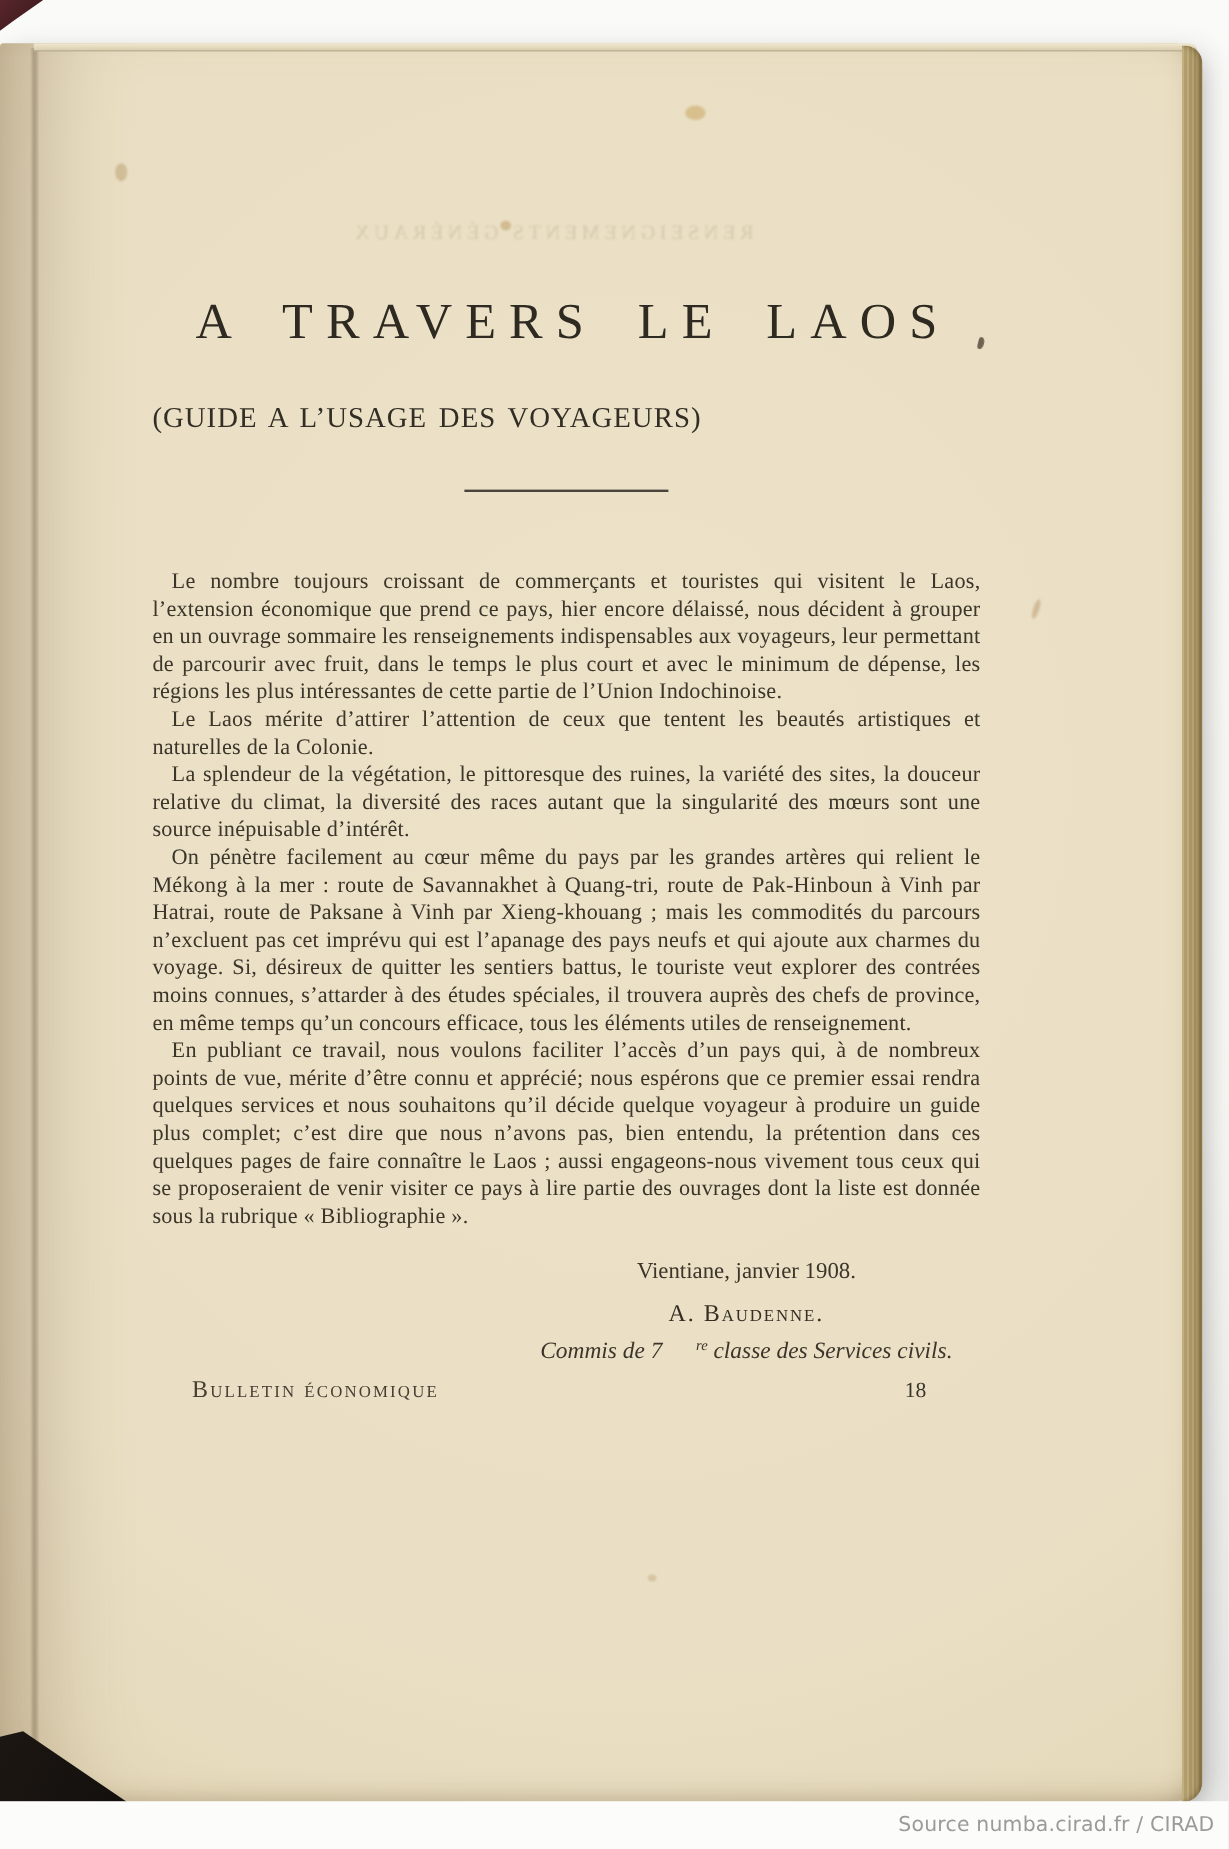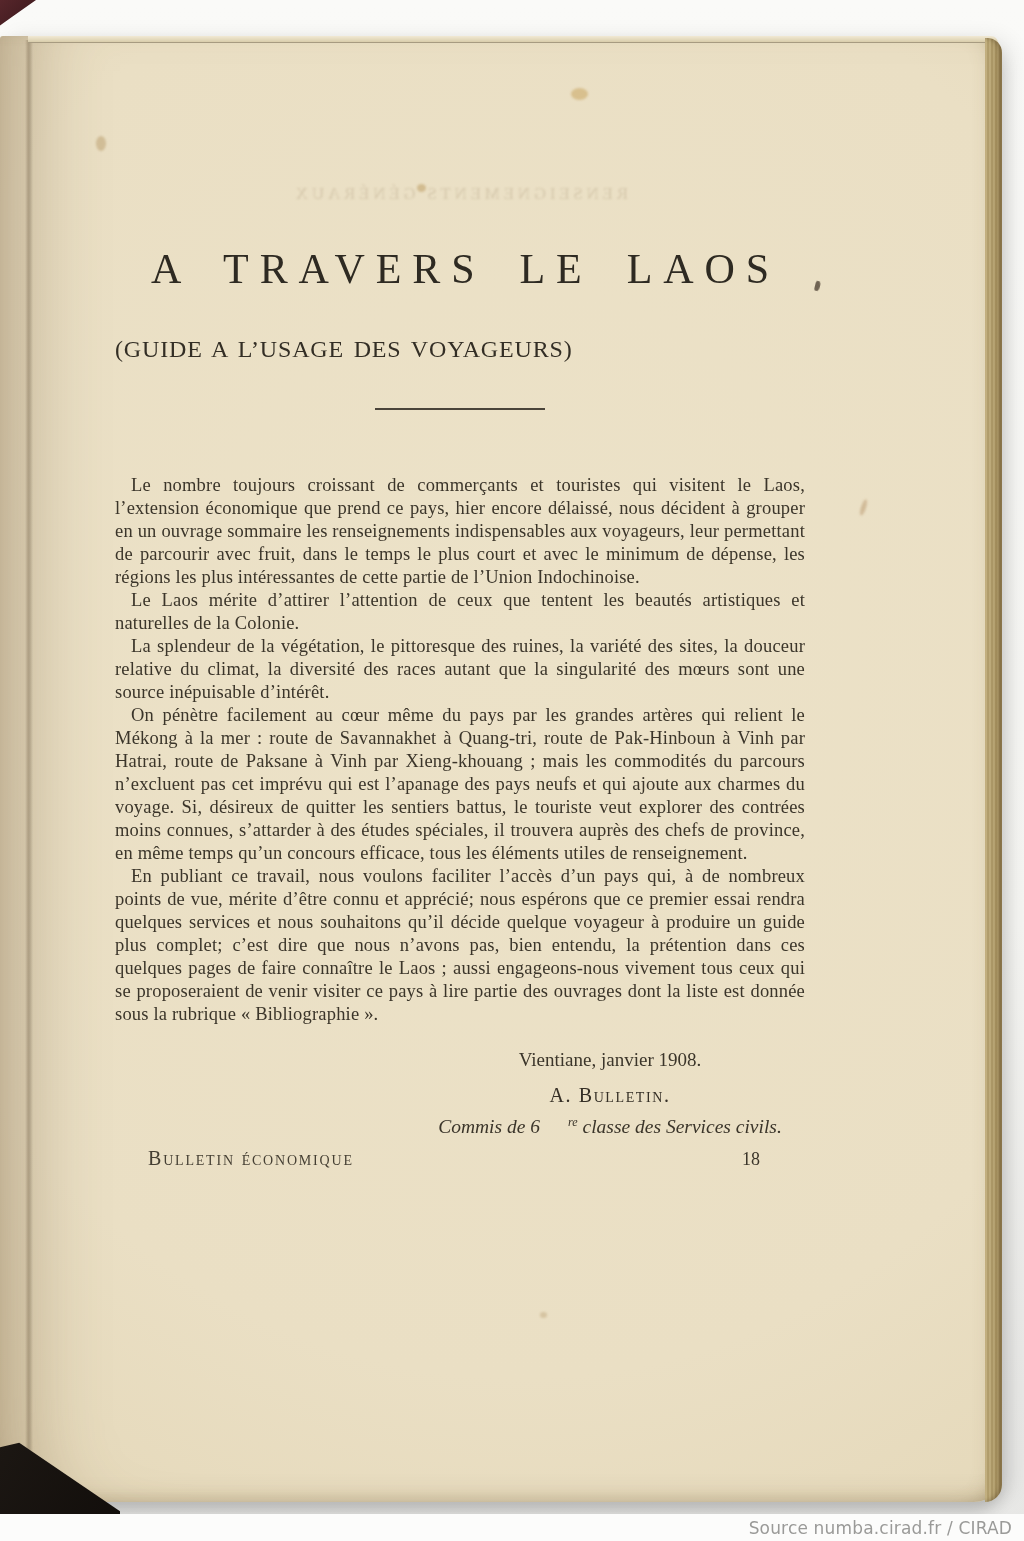--- a/index.html
+++ b/index.html
@@ -79,21 +79,21 @@
   .stain{position:absolute;border-radius:50%;filter:blur(1px);z-index:2;}
   .stain.s1{left:571px;top:88px;width:17px;height:12px;background:rgba(190,148,66,.42);}
   .stain.s2{left:417px;top:184px;width:9px;height:8px;background:rgba(172,130,58,.38);}
   .stain.s3{left:96px;top:136px;width:10px;height:15px;background:rgba(160,120,58,.32);}
   .stain.s4{left:861px;top:499px;width:5px;height:17px;background:rgba(150,100,48,.30);transform:rotate(18deg);}
   .stain.s5{left:815px;top:281px;width:5px;height:10px;background:rgba(70,58,44,.75);transform:rotate(14deg);filter:blur(.3px);border-radius:40% 60% 60% 40%;}
   .stain.s6{left:540px;top:1312px;width:7px;height:6px;background:rgba(150,115,60,.25);}
 
   
   .content{
-    position:absolute;left:115px;top:36px;width:690px;z-index:3;
+    position:absolute;left:127px;top:36px;width:690px;z-index:3;
     color:#3b352a;
   }
   .doc-title{
     margin:212px 0 0 0;
     font-size:42px;font-weight:400;line-height:1;
     text-align:center;letter-spacing:.26em;text-indent:.26em;word-spacing:.30em;
     color:#2e2a22;
   }
   .doc-subtitle{
     margin:44px 0 0 0;
@@ -127,21 +127,21 @@
     margin-top:7px;display:flex;justify-content:space-between;align-items:baseline;
     padding:0 45px 0 33px;
   }
   .footer-journal{
     font-variant:small-caps;font-size:20px;letter-spacing:.09em;color:#453f33;
   }
   .footer-pagenum{font-size:18px;color:#3b352a;}
 
   
   .watermark-bar{
-    position:absolute;left:0;right:0;bottom:0;height:27px;
+    position:absolute;left:0;right:0;bottom:0;height:40px;
     background:#fcfcfb;z-index:6;
     display:flex;align-items:center;justify-content:flex-end;
     padding-right:12px;box-sizing:border-box;
   }
   .watermark-text{
     font-family:"DejaVu Sans",sans-serif;
     font-size:17px;color:#9a9a98;letter-spacing:.01em;
   }
 </style>
 </head>
@@ -178,22 +178,22 @@
     <div class="body-text">
       <p>Le nombre toujours croissant de commerçants et touristes qui visitent le Laos, l’extension économique que prend ce pays, hier encore délaissé, nous décident à grouper en un ouvrage sommaire les renseignements indispensables aux voyageurs, leur permettant de parcourir avec fruit, dans le temps le plus court et avec le minimum de dépense, les régions les plus intéressantes de cette partie de l’Union Indochinoise.</p>
       <p>Le Laos mérite d’attirer l’attention de ceux que tentent les beautés artistiques et naturelles de la Colonie.</p>
       <p>La splendeur de la végétation, le pittoresque des ruines, la variété des sites, la douceur relative du climat, la diversité des races autant que la singularité des mœurs sont une source inépuisable d’intérêt.</p>
       <p>On pénètre facilement au cœur même du pays par les grandes artères qui relient le Mékong à la mer : route de Savannakhet à Quang-tri, route de Pak-Hinboun à Vinh par Hatrai, route de Paksane à Vinh par Xieng-khouang ; mais les commodités du parcours n’excluent pas cet imprévu qui est l’apanage des pays neufs et qui ajoute aux charmes du voyage. Si, désireux de quitter les sentiers battus, le touriste veut explorer des contrées moins connues, s’attarder à des études spéciales, il trouvera auprès des chefs de province, en même temps qu’un concours efficace, tous les éléments utiles de renseignement.</p>
       <p>En publiant ce travail, nous voulons faciliter l’accès d’un pays qui, à de nombreux points de vue, mérite d’être connu et apprécié; nous espérons que ce premier essai rendra quelques services et nous souhaitons qu’il décide quelque voyageur à produire un guide plus complet; c’est dire que nous n’avons pas, bien entendu, la prétention dans ces quelques pages de faire connaître le Laos ; aussi engageons-nous vivement tous ceux qui se proposeraient de venir visiter ce pays à lire partie des ouvrages dont la liste est donnée sous la rubrique « Bibliographie ».</p>
     </div>
 
     <div class="signature">
       <div class="sig-dateline">Vientiane, janvier 1908.</div>
-      <div class="sig-name">A. Bulletin.</div>
-      <div class="sig-role"><span>Commis de 6</span><sup>re</sup><span> classe des Services civils.</span></div>
+      <div class="sig-name">A. Baudenne.</div>
+      <div class="sig-role"><span>Commis de 7</span><sup>re</sup><span> classe des Services civils.</span></div>
     </div>
 
     <div class="page-footer">
       <span class="footer-journal">Bulletin économique</span>
       <span class="footer-pagenum">18</span>
     </div>
 
   </div>
 
   <div class="watermark-bar">

